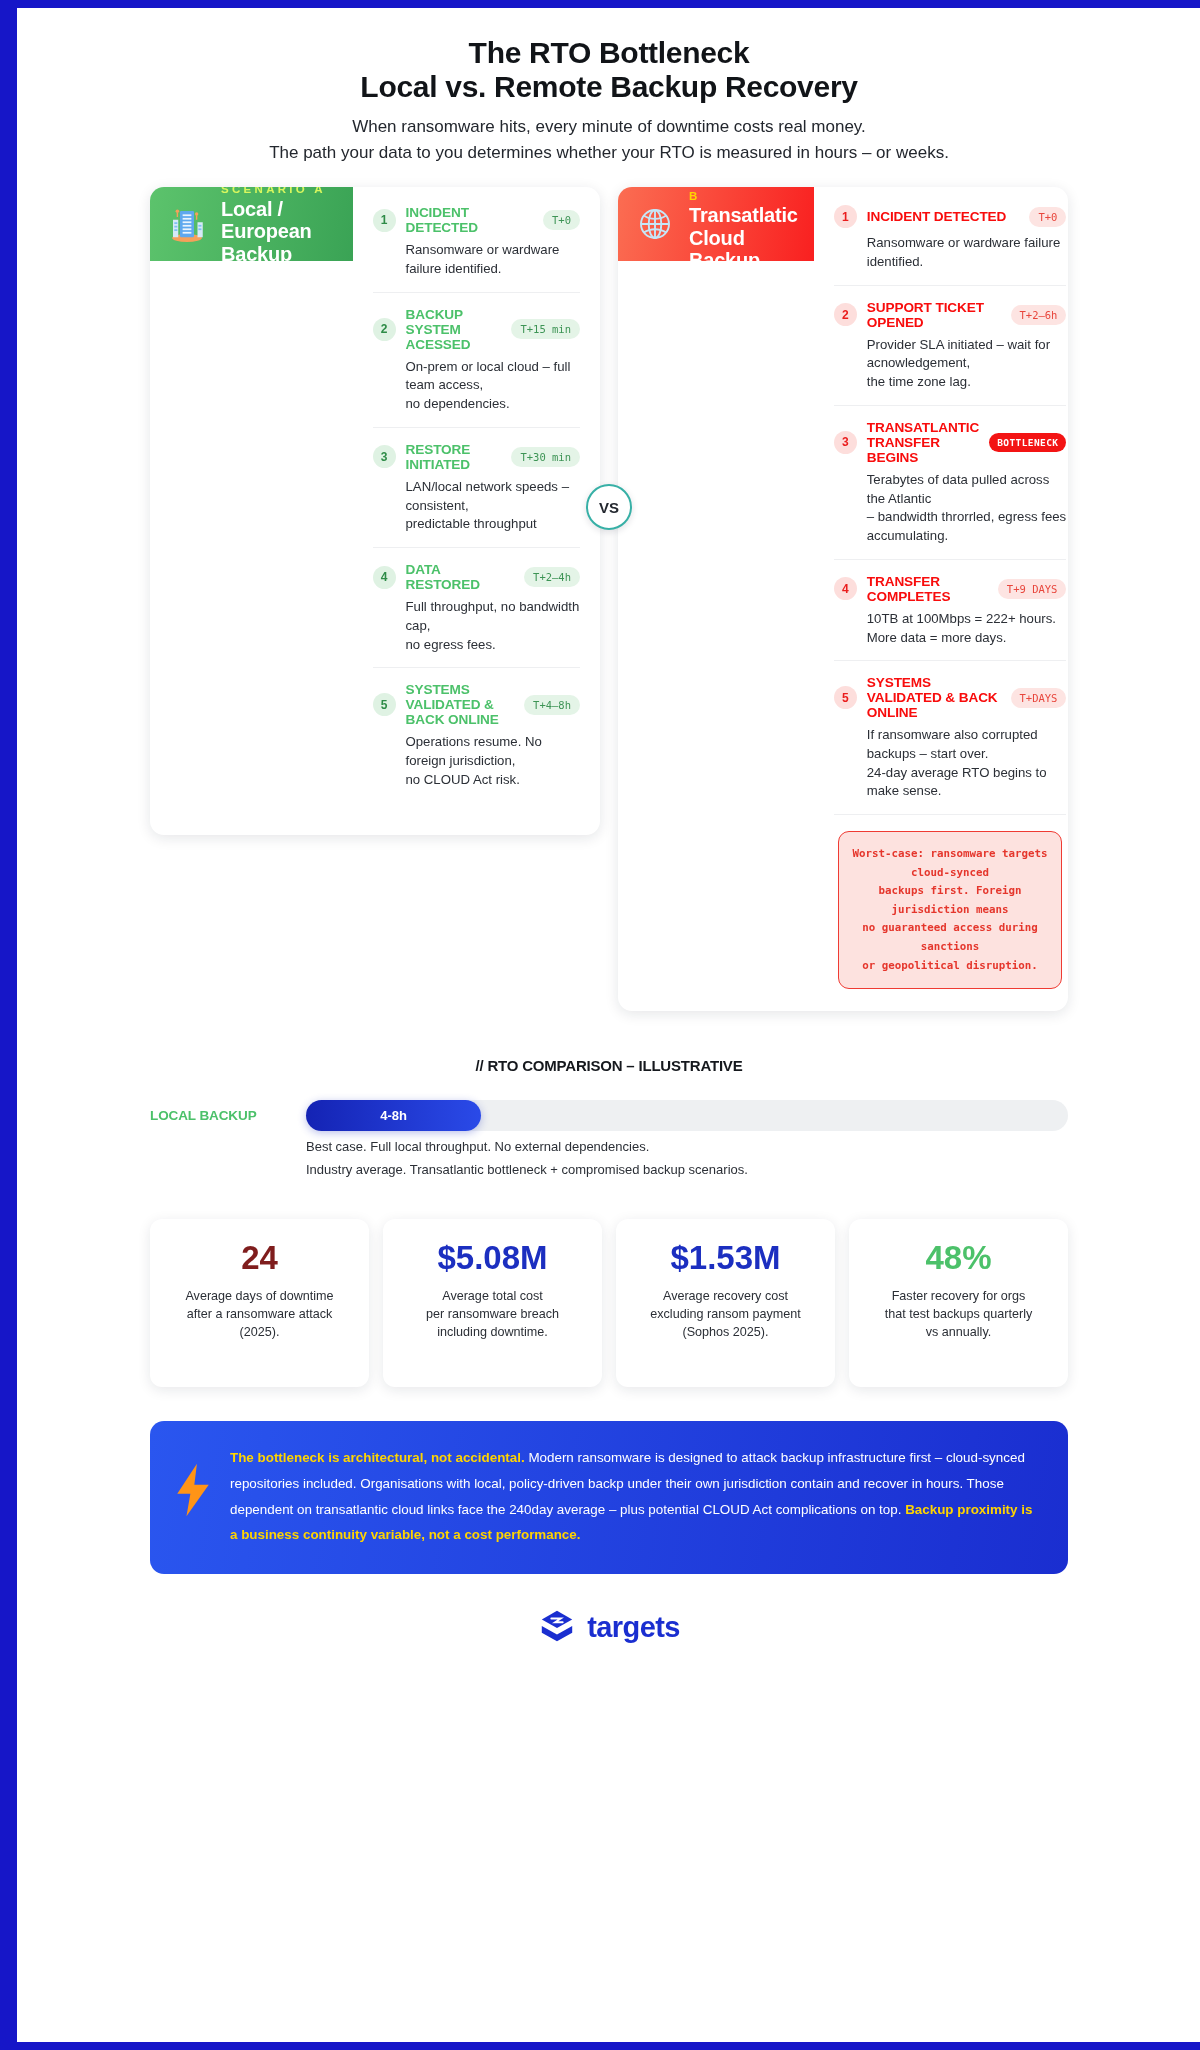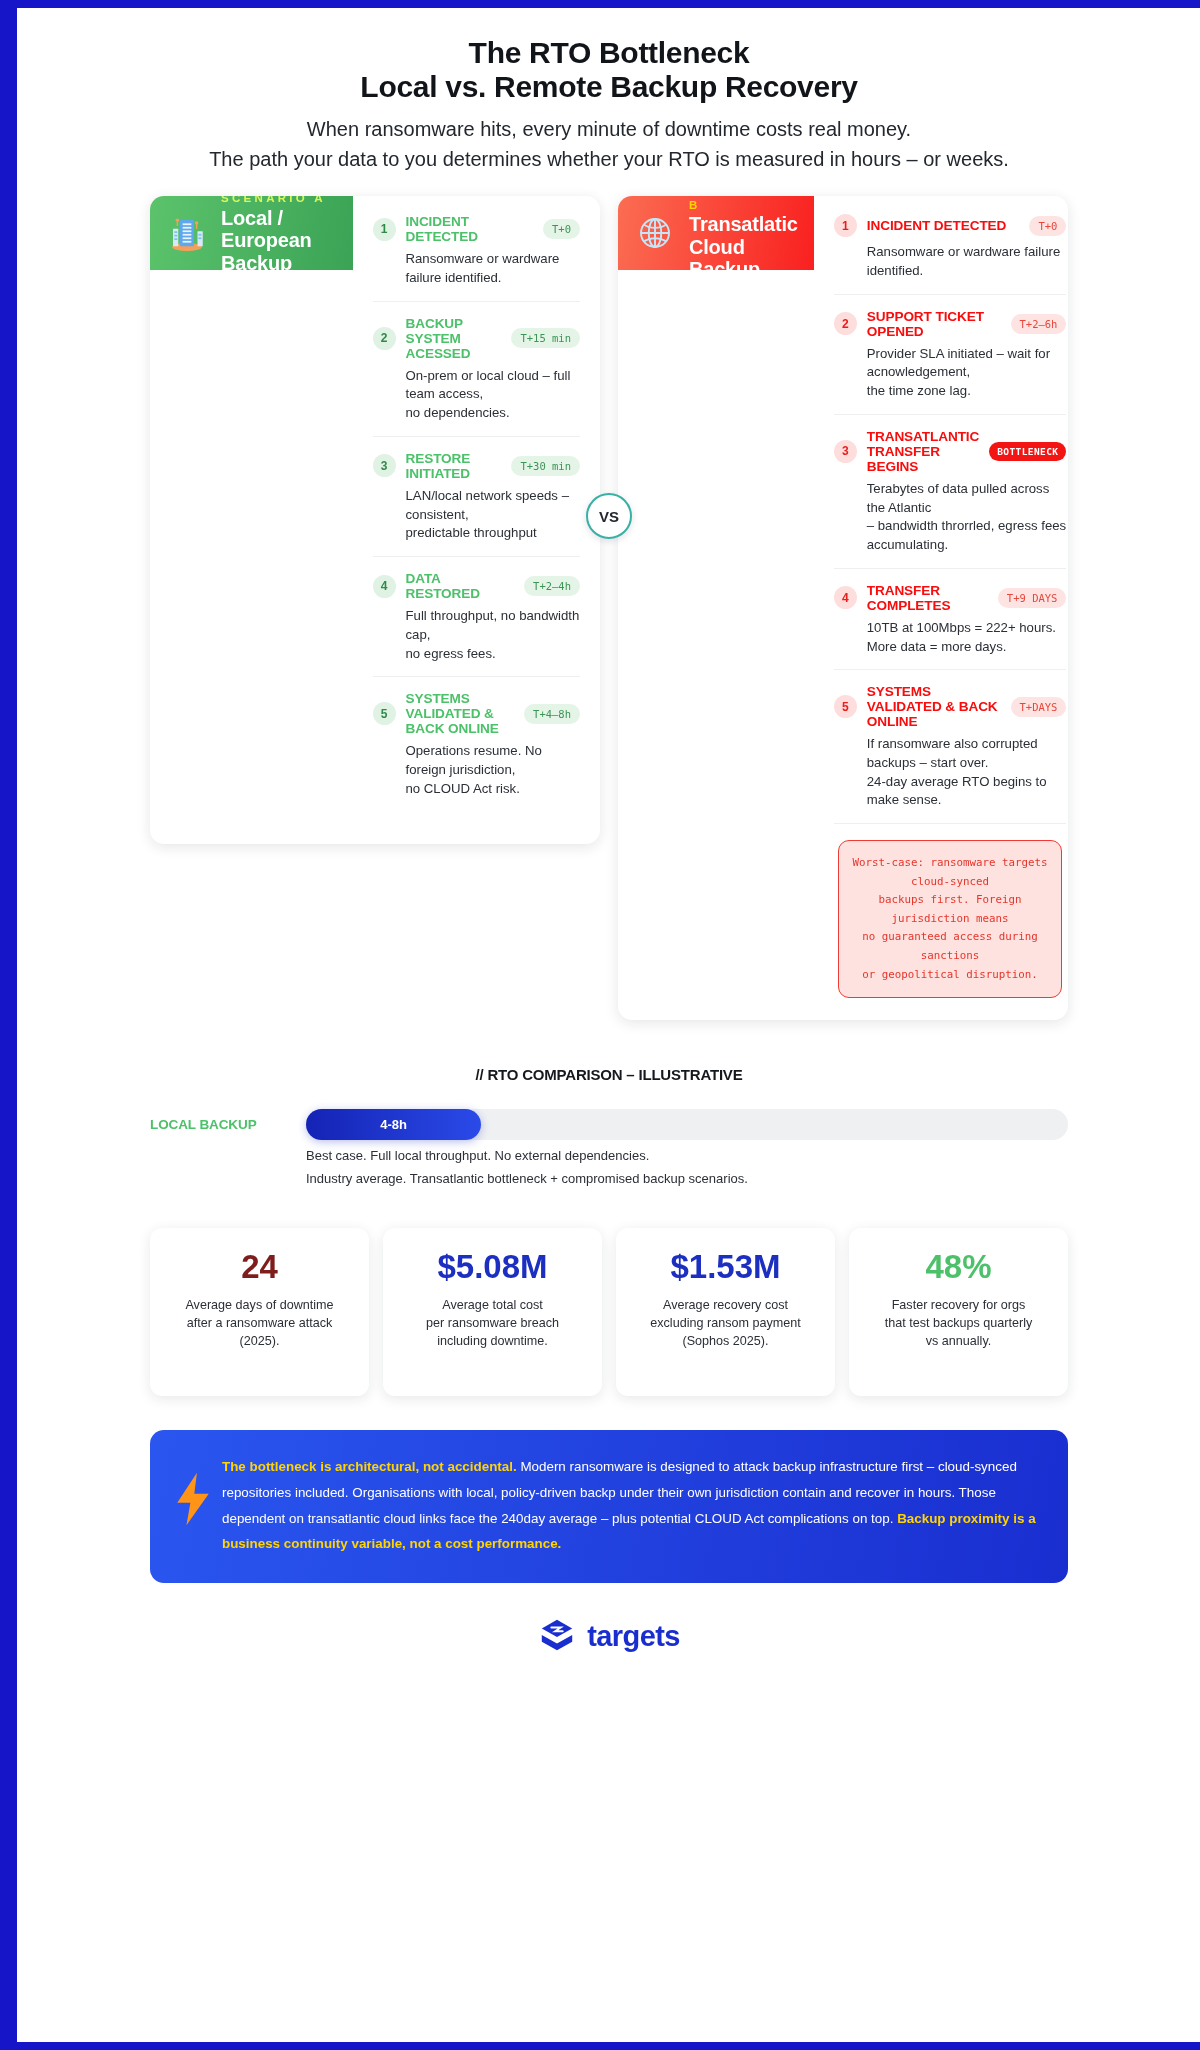--- a/index.html
+++ b/index.html
@@ -18,21 +18,21 @@
   .inner { width: 918px; margin: 0 auto; position: relative; }
 
   
   .header { padding-top: 28px; text-align: center; }
   .h-title {
     font-size: 30px; font-weight: bold; color: #111418;
     letter-spacing: -0.3px; line-height: 1.12;
   }
   .h-title span { display: block; }
   .h-sub {
-    margin-top: 11px; font-size: 20px; color: #23272e;
+    margin-top: 11px; font-size: 17px; color: #23272e;
     line-height: 1.5; font-weight: 300;
   }
   .h-sub span { display: block; }
 
   
   .cards {
     position: relative; display: flex; gap: 18px;
     margin-top: 22px; align-items: flex-start;
   }
   .card {
@@ -90,21 +90,21 @@
   .step-desc {
     margin-top: 6px; padding-left: 33px; font-size: 13.2px;
     color: #2b2f36; line-height: 1.42; font-weight: 300;
   }
   .step-desc span { display: block; }
 
   .warnbox {
     margin: 16px 4px 6px 4px; border: 1.4px solid #ef3b33;
     background: #fde2df; border-radius: 11px; padding: 13px 12px;
     font-family: "DejaVu Sans Mono", monospace; font-size: 10.8px;
-    color: #e5362c; line-height: 1.72; text-align: center;
+    color: #e5362c; line-height: 1.72; text-align: center; font-weight: bold;
   }
   .warnbox span { display: block; }
 
   .vs {
     position: absolute; left: 50%; top: 320px;
     transform: translate(-50%,-50%);
     width: 46px; height: 46px; border-radius: 50%;
     background: #fff; border: 2px solid #37b0a6;
     display: flex; align-items: center; justify-content: center;
     font-size: 15px; font-weight: bold; color: #23272e;
@@ -154,21 +154,21 @@
   .stat-txt {
     margin-top: 11px; font-size: 12.6px; color: #2b2f36;
     line-height: 1.45; font-weight: 300;
   }
   .stat-txt span { display: block; }
 
   
   .callout {
     margin-top: 34px; border-radius: 14px;
     background: linear-gradient(100deg,#2a56ef 0%,#1a2ed0 100%);
-    padding: 24px 26px 26px 22px; display: flex; gap: 8px;
+    padding: 24px 26px 26px 22px; display: flex; gap: 16px;
     align-items: flex-start;
   }
   .bolt { flex: 0 0 42px; width: 42px; padding-top: 16px; }
   .callout-txt {
     font-size: 13.4px; color: #ffffff; line-height: 1.92;
     font-weight: 300;
   }
   .hl { color: #ffd400; font-weight: bold; }
 
   

